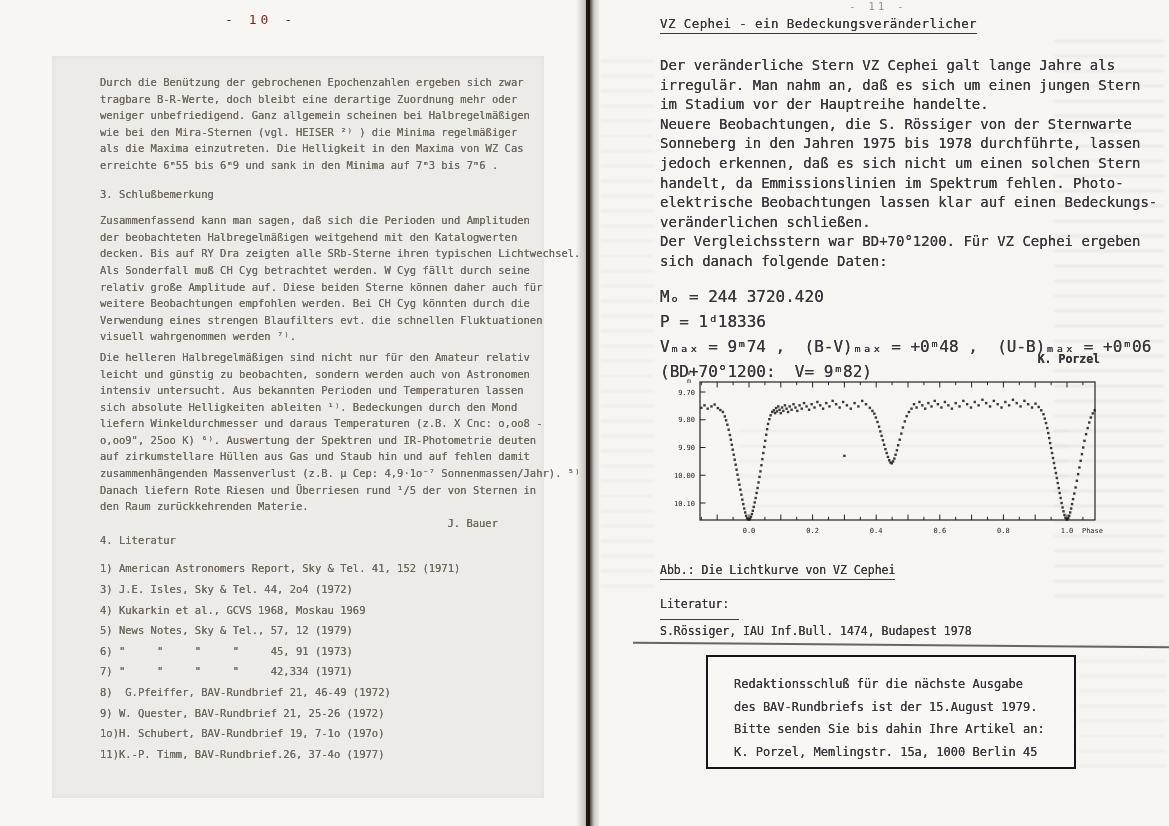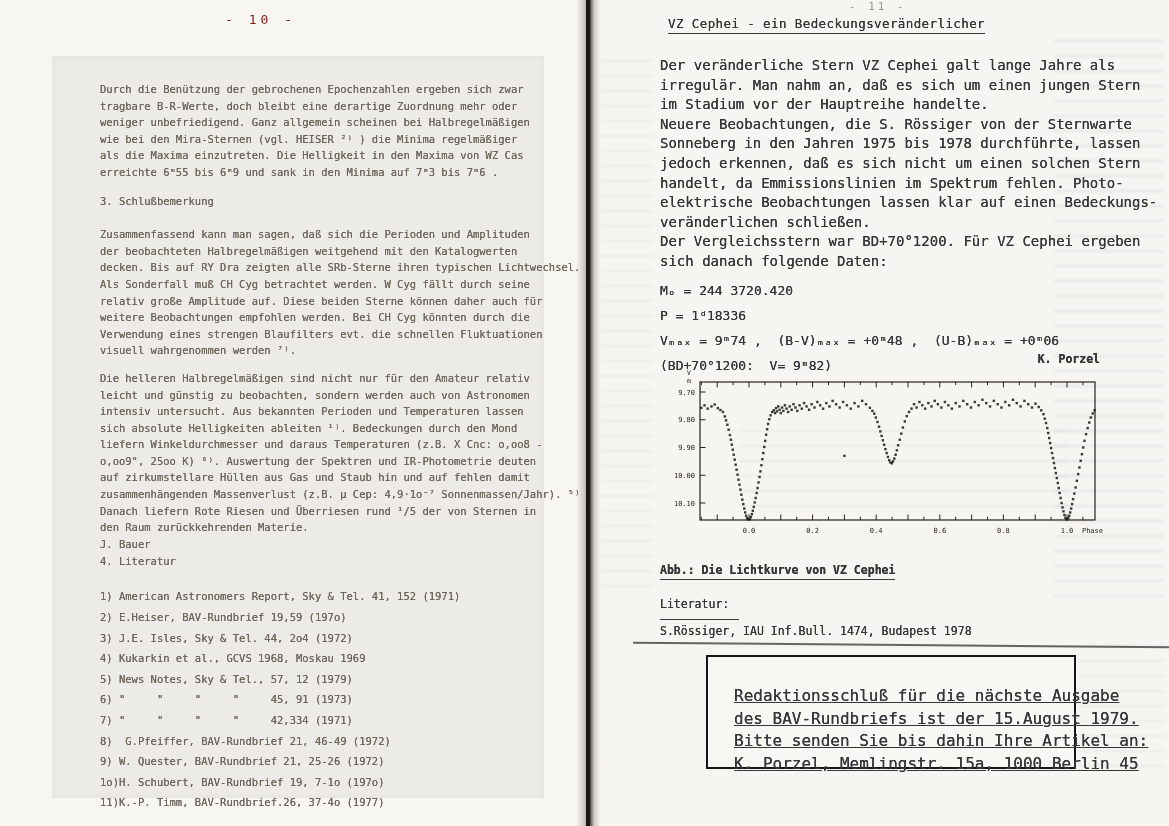--- a/index.html
+++ b/index.html
@@ -7,45 +7,45 @@
     position:relative;width:1169px;height:826px;overflow:hidden;
     background:#fbfaf8;
     font-family:"DejaVu Sans Mono","DejaVu Sans",monospace;
   }
   .abs{position:absolute;}
   
   .page-left{left:0;top:0;width:585px;height:826px;background:#f7f6f3;}
   .scan-panel{left:52px;top:56px;width:492px;height:742px;background:#edebe7;box-shadow:0 0 6px rgba(0,0,0,0.06) inset;}
   .lp-pagenum{left:225px;top:12px;font-size:13px;letter-spacing:4px;color:#7f1d1d;}
   .lp-body{left:100px;top:70px;width:438px;color:#6e675c;font-size:10.5px;line-height:16.6px;text-shadow:0 0 .5px #6e675c;}
-  .lp-body .para{margin:11px 0 0 0;}
+  .lp-body .para{margin:4px 0 0 0;}
   .lp-body .gap1{height:12px;}
   .lp-body .gap2{height:6px;}
-  .lp-sig{text-align:left;padding-right:40px;height:17px;}
+  .lp-sig{text-align:right;padding-right:40px;height:17px;}
   .lit{line-height:20.6px;}
   
   .gutter-soft{left:576px;top:0;width:26px;height:826px;
     background:linear-gradient(90deg,rgba(60,50,40,0) 0%,rgba(60,50,40,.25) 35%,rgba(25,18,12,.9) 50%,rgba(80,70,60,.25) 70%,rgba(80,70,60,0) 100%);}
   .gutter-core{left:586px;top:0;width:4px;height:826px;background:#1c1610;}
   
   .page-right{left:599px;top:0;width:600px;height:826px;background:#f6f5f1;color:#35353a;}
   .noise{pointer-events:none;opacity:.35;filter:blur(1px);
     background:repeating-linear-gradient(0deg,transparent 0 13px,rgba(95,95,110,.28) 13px 15px);}
   .rp-pagenum{left:250px;top:0px;font-size:11px;letter-spacing:3px;color:#9a968e;}
-  .rp-title{left:61px;top:16px;font-size:12.5px;letter-spacing:.4px;border-bottom:1.2px solid #3a3a3e;padding-bottom:2px;text-shadow:0 0 .4px #35353a;margin-left:8px;}
+  .rp-title{left:61px;top:16px;font-size:12.5px;letter-spacing:.4px;border-bottom:1.2px solid #3a3a3e;padding-bottom:2px;text-shadow:0 0 .4px #35353a;}
   .rp-para{left:61px;top:56px;width:480px;font-size:14px;line-height:19.6px;text-shadow:0 0 .4px #35353a;}
-  .rp-data{left:61px;top:278px;width:480px;font-size:13px;line-height:25px;text-shadow:0 0 .4px #35353a;}
+  .rp-data{left:61px;top:284px;width:480px;font-size:16px;line-height:25px;text-shadow:0 0 .4px #35353a;}
   .rp-sig{left:61px;top:352px;width:440px;text-align:right;font-size:11.5px;text-shadow:0 0 .4px #35353a;font-weight:bold;}
   .chart-wrap{left:66px;top:368px;width:440px;height:178px;}
-  .rp-caption{left:61px;top:563px;font-size:11.5px;border-bottom:1.2px solid #3a3a3e;padding-bottom:2px;text-shadow:0 0 .4px #35353a;font-weight:bold;}
+  .rp-caption{left:61px;top:563px;font-size:11.5px;border-bottom:1.2px solid #3a3a3e;padding-bottom:2px;text-shadow:0 0 .4px #35353a;}
   .rp-lit-h{left:61px;top:597px;font-size:11.5px;border-bottom:1.2px solid #3a3a3e;padding-bottom:8px;padding-right:10px;text-shadow:0 0 .4px #35353a;}
   .rp-lit{left:61px;top:624px;font-size:11.5px;text-shadow:0 0 .4px #35353a;}
   .rule-artifact{left:34px;top:644px;width:536px;height:1.5px;background:#4a4a48;transform:rotate(.5deg);opacity:.85;}
   .notice-box{left:107px;top:655px;width:366px;height:110px;border:2px solid #16161a;background:rgba(255,255,255,.25);}
-  .notice-inner{position:absolute;left:26px;top:28px;font-size:16px;line-height:22.5px;text-shadow:0 0 .4px #35353a;text-decoration:underline;}
+  .notice-inner{position:absolute;left:26px;top:16px;font-size:12px;line-height:22.5px;text-shadow:0 0 .4px #35353a;}
   .tl{white-space:pre;}
 </style>
 </head>
 <body>
 
 <div class="sheet">
 
   <div class="abs page-left">
     <div class="abs scan-panel"></div>
     <div class="abs lp-pagenum">-  10  -</div>
@@ -81,21 +81,20 @@
           <div class="tl">auf zirkumstellare Hüllen aus Gas und Staub hin und auf fehlen damit</div>
           <div class="tl">zusammenhängenden Massenverlust (z.B. μ Cep: 4,9·1o⁻⁷ Sonnenmassen/Jahr). ⁵⁾</div>
           <div class="tl">Danach liefern Rote Riesen und Überriesen rund ¹/5 der von Sternen in</div>
           <div class="tl">den Raum zurückkehrenden Materie.</div>
         </div>
       <div class="lp-sig">J. Bauer</div>
       <div>4. Literatur</div>
       <div class="gap2"></div>
       <div class="para lit">
           <div class="tl">1) American Astronomers Report, Sky &amp; Tel. 41, 152 (1971)</div>
-          <div class="tl">2) E.Heiser, BAV-Rundbrief 19,59 (197o)</div>
           <div class="tl">3) J.E. Isles, Sky &amp; Tel. 44, 2o4 (1972)</div>
           <div class="tl">4) Kukarkin et al., GCVS 1968, Moskau 1969</div>
           <div class="tl">5) News Notes, Sky &amp; Tel., 57, 12 (1979)</div>
           <div class="tl">6) "     "     "     "     45, 91 (1973)</div>
           <div class="tl">7) "     "     "     "     42,334 (1971)</div>
           <div class="tl">8)  G.Pfeiffer, BAV-Rundbrief 21, 46-49 (1972)</div>
           <div class="tl">9) W. Quester, BAV-Rundbrief 21, 25-26 (1972)</div>
           <div class="tl">1o)H. Schubert, BAV-Rundbrief 19, 7-1o (197o)</div>
           <div class="tl">11)K.-P. Timm, BAV-Rundbrief.26, 37-4o (1977)</div>
         </div>

